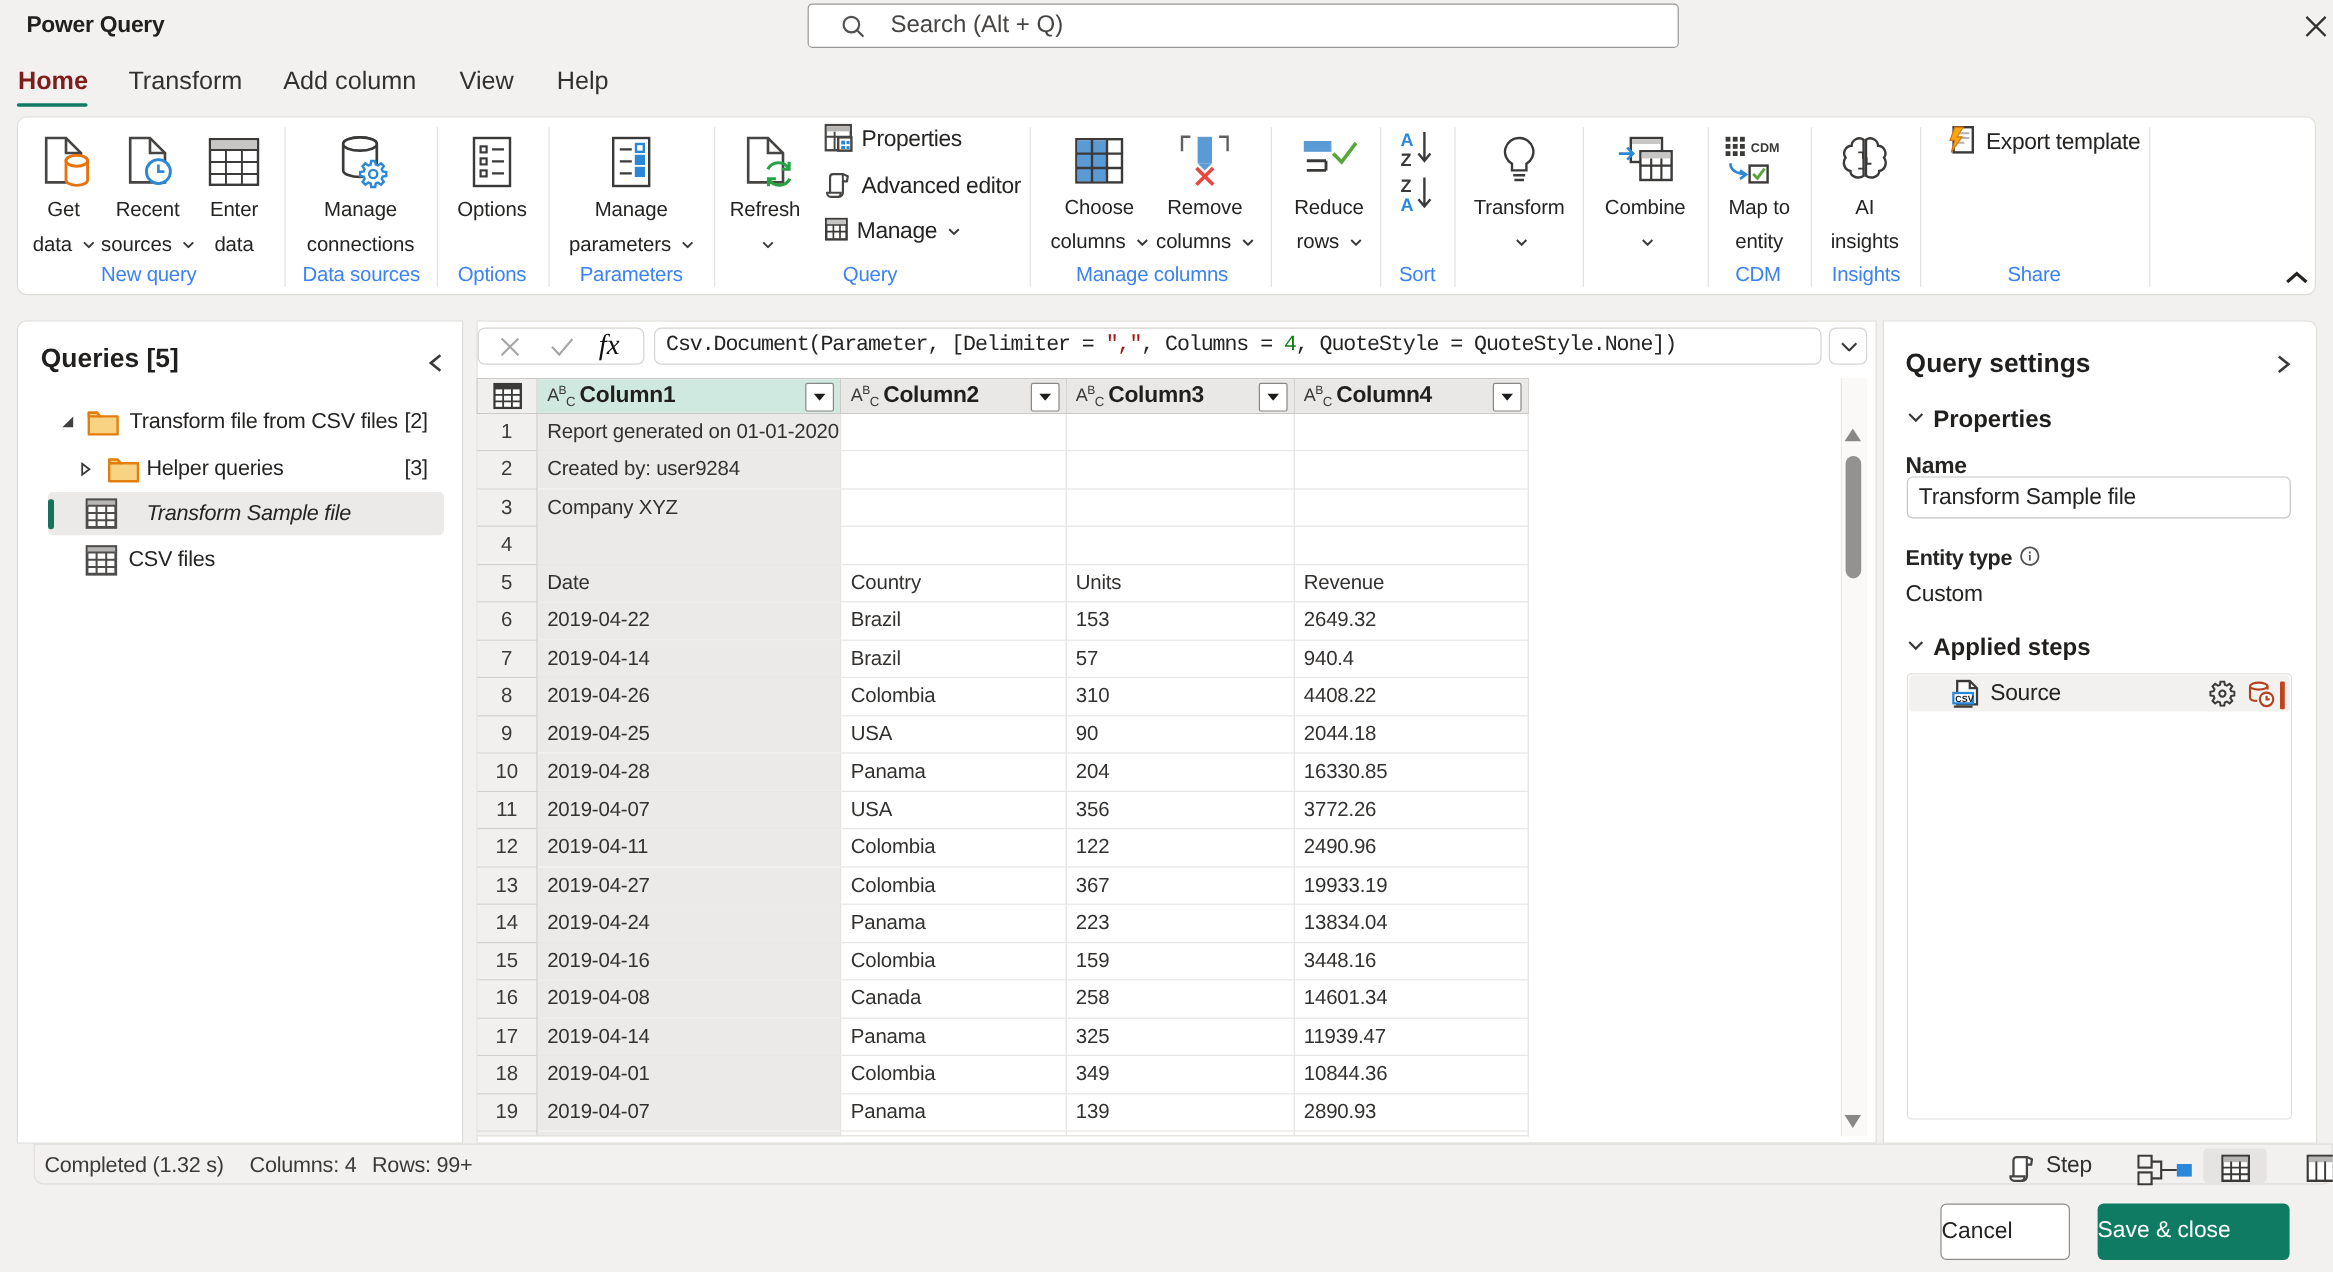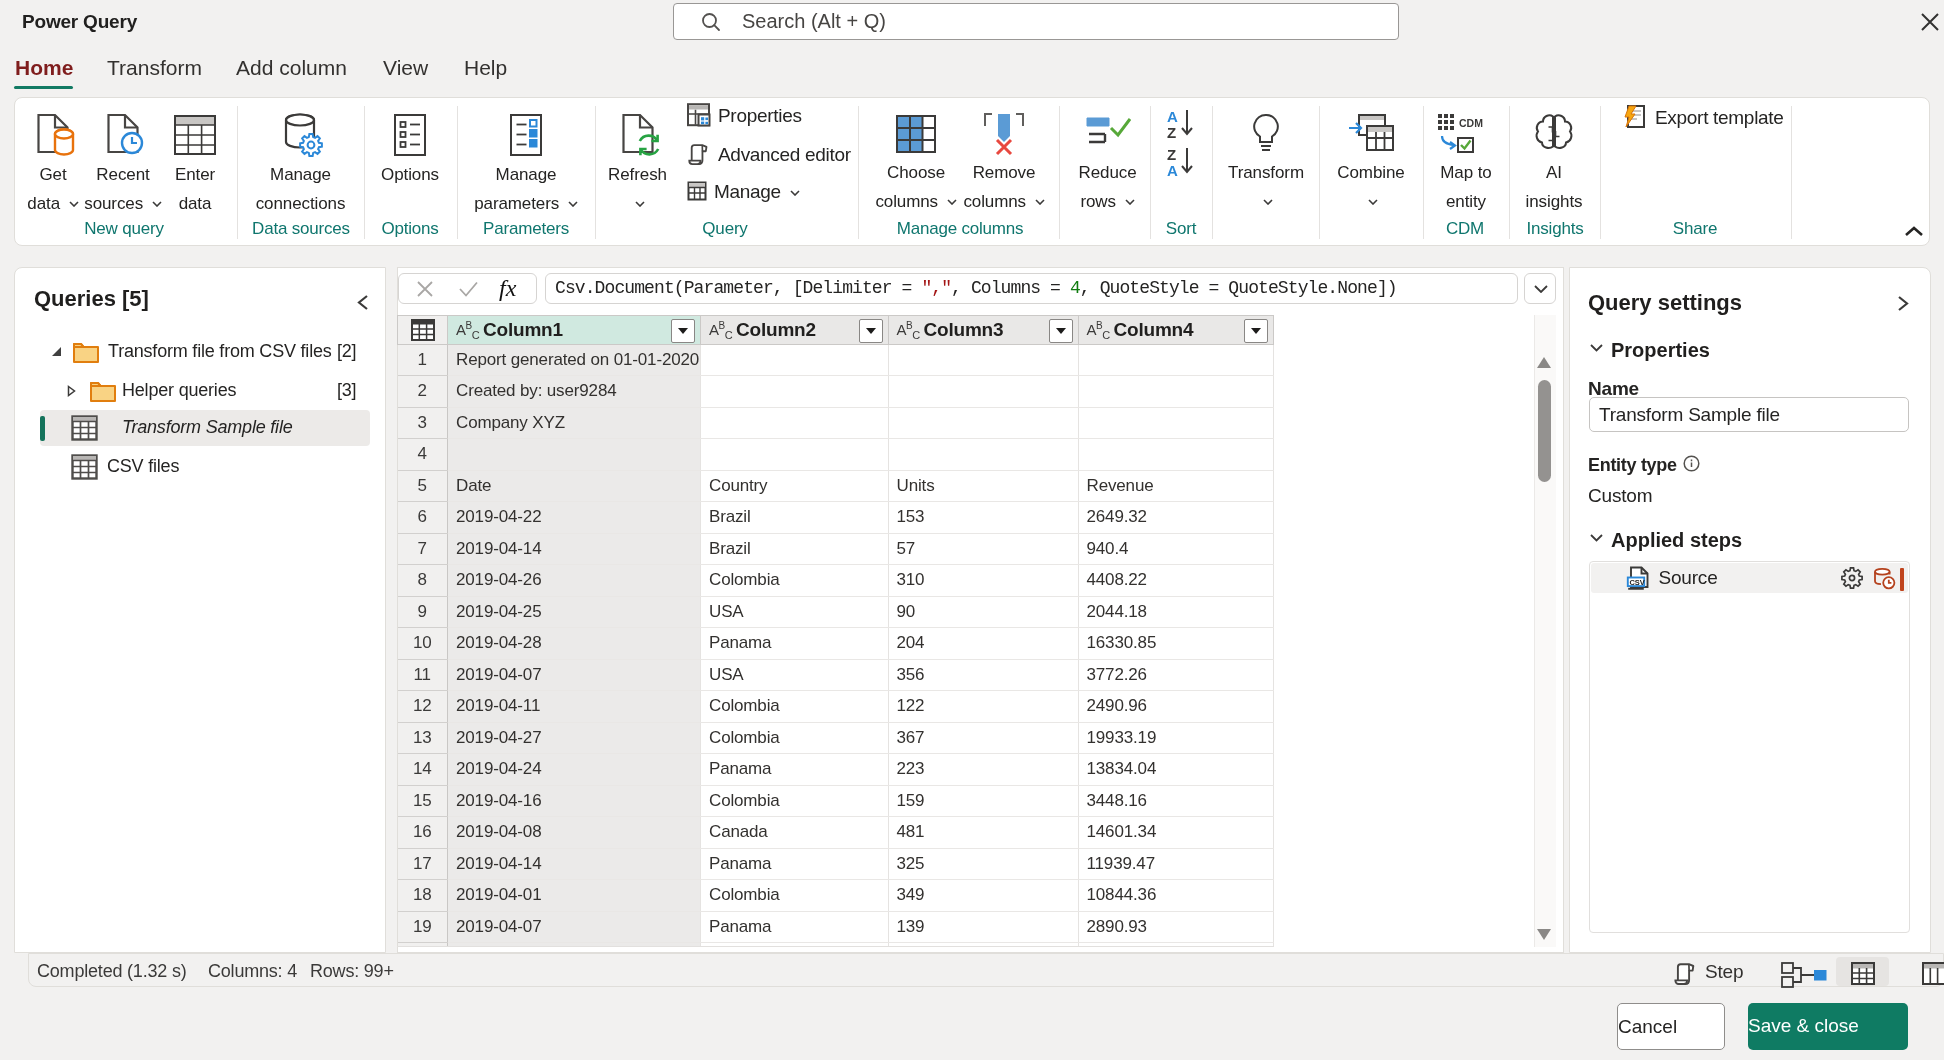--- a/index.html
+++ b/index.html
@@ -12,21 +12,21 @@
   .title { left:22px; top:11px; font-size:19px; letter-spacing:-0.2px; font-weight:bold; color:#21201f; }
   .search { left:673px; top:3px; width:726px; height:37px; background:#fff; border:1px solid #999795; border-radius:4px; }
   .search .stext { position:absolute; left:68px; top:0; line-height:35px; font-size:20px; color:#474543; }
   
   .tab { top:56px; font-size:21px; color:#33312f; }
   .tab.sel { font-weight:bold; color:#7f1d1d;text-align:center; }
   .tabline { left:14px; top:86px; width:59px; height:3px; background:#127a63; border-radius:2px; }
   
   .ribbon { position:absolute; left:14px; top:97px; width:1916px; height:149px; background:#fff; border:1px solid #e0deda; border-radius:8px; }
   .rdiv { position:absolute; top:8px; height:133px; width:1px; background:#e4e2e0; }
-  .glabel { position:absolute; top:121px; font-size:17px; letter-spacing:-0.2px; color:#0f766e; white-space:nowrap; transform:translateX(-50%); }
+  .glabel { position:absolute; top:121px; font-size:17px; letter-spacing:-0.2px; color:#3b82f6; white-space:nowrap; transform:translateX(-50%); }
   .rbtn { position:absolute; top:8px; text-align:center; }
   .rbtn .lbl { font-size:17px; letter-spacing:-0.1px; color:#252423; line-height:24px; margin-top:5px; white-space:nowrap; }
   .smrow { position:absolute; font-size:19px; letter-spacing:-0.3px; color:#252423; white-space:nowrap; }
   .chev { display:inline-block; width:10px; height:6px; vertical-align:2px; margin-left:4px; }
   
   .lpanel { left:14px; top:267px; width:372px; height:686px; border-radius:8px 0 0 0; }
   .qtitle { left:19px; top:18px; font-size:22px; font-weight:bold; color:#201f1e; }
   .trow { position:absolute; left:0; width:100%; height:39px; font-size:18px; letter-spacing:-0.2px; color:#252423; }
   .trow .txt { position:absolute; top:8px; }
   .cnt { position:absolute; top:8px; }
@@ -565,21 +565,21 @@
             <td class="gut">15</td>
             <td class="c1">2019-04-16</td>
             <td>Colombia</td>
             <td>159</td>
             <td>3448.16</td>
           </tr>
       <tr class="brow">
             <td class="gut">16</td>
             <td class="c1">2019-04-08</td>
             <td>Canada</td>
-            <td>481</td>
+            <td>258</td>
             <td>14601.34</td>
           </tr>
       <tr class="brow">
             <td class="gut">17</td>
             <td class="c1">2019-04-14</td>
             <td>Panama</td>
             <td>325</td>
             <td>11939.47</td>
           </tr>
       <tr class="brow">

